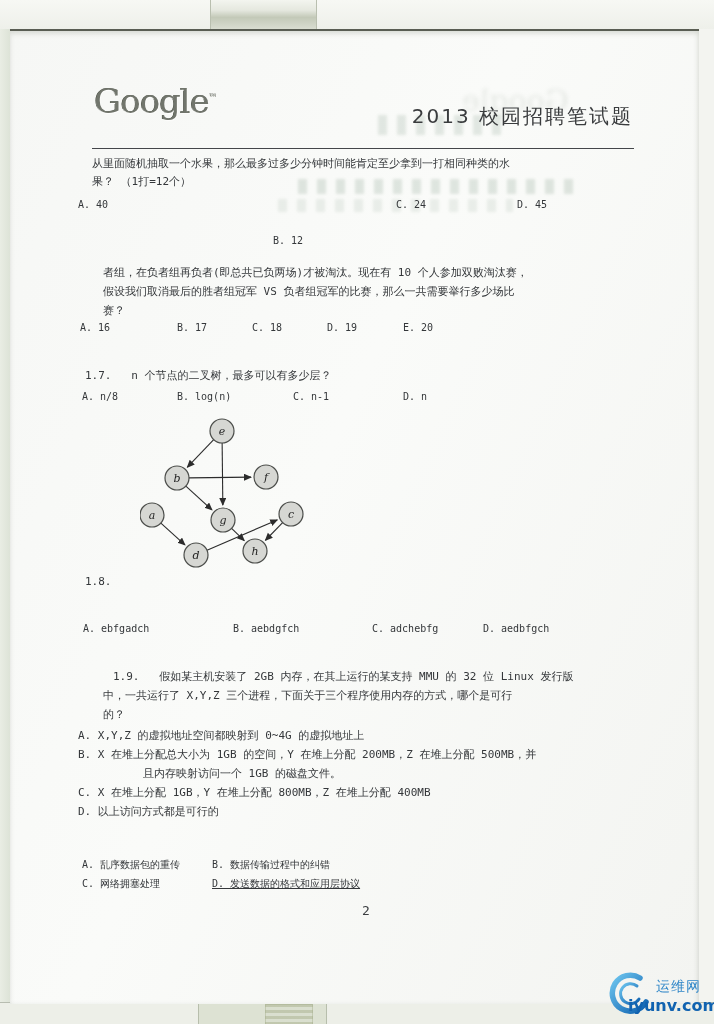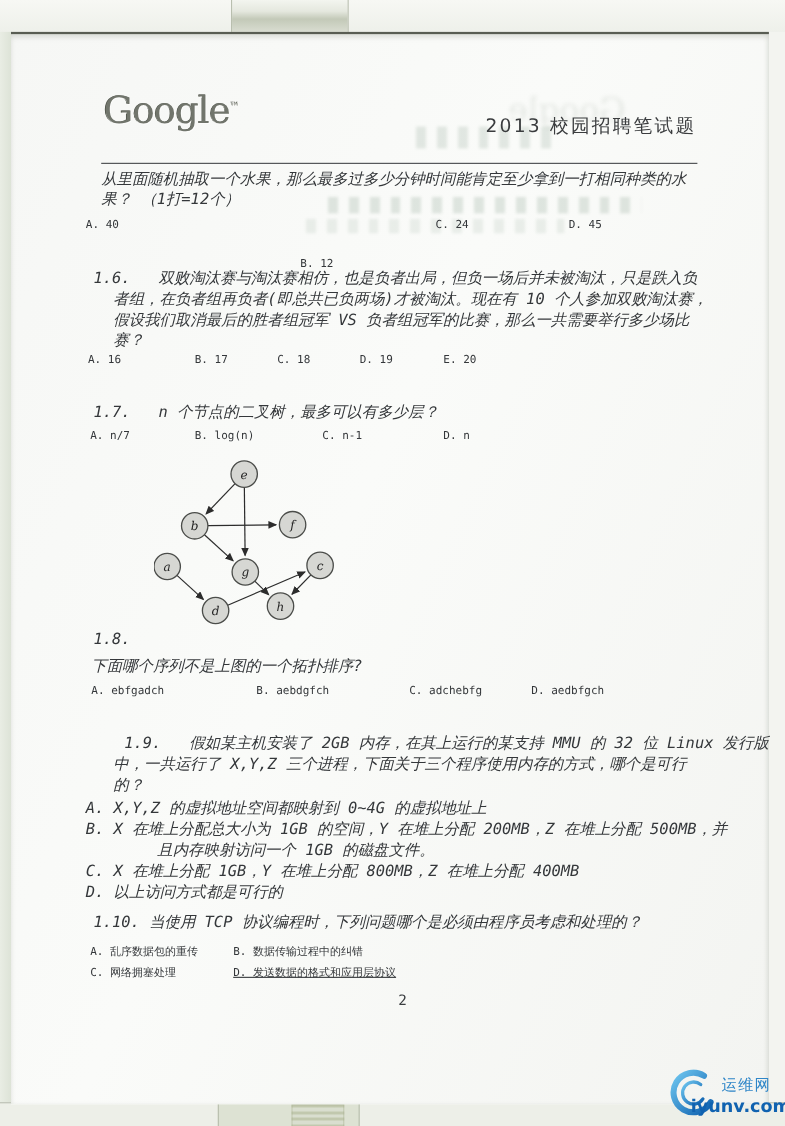--- a/index.html
+++ b/index.html
@@ -27,30 +27,30 @@
     position:absolute;left:10px;top:29px;width:689px;height:973px;
     background:linear-gradient(115deg,#f6f7f5 0%,#fafbf9 45%,#f3f4f1 100%);
     border-top:2px solid #595d53;
     box-shadow:inset 0 3px 5px rgba(110,116,100,.18), inset -2px 0 4px rgba(140,145,130,.10);
   }
   
   .brand{position:absolute;left:84px;top:50px;
     font-family:"DejaVu Serif","Liberation Serif",serif;font-size:34px;color:#71756c;
     text-shadow:0.6px 0.6px 0 #fdfdfc,-0.5px -0.5px 0 #4d5148;letter-spacing:-1px;}
   .brand sup{font-size:9px;letter-spacing:0;color:#8a8e84;}
-  .doc-title{position:absolute;right:66px;top:72px;font-size:17px;letter-spacing:2px;color:#3a3c3e;
+  .doc-title{position:absolute;right:66px;top:72px;font-size:20px;letter-spacing:2px;color:#3a3c3e;
     font-family:"DejaVu Sans","Liberation Sans",sans-serif;}
   .hr-line{position:absolute;left:82px;top:117px;width:542px;border-top:1.6px solid #44464a;}
   
   .ghost-band{position:absolute;filter:blur(1.6px);
     background:repeating-linear-gradient(90deg,rgba(104,136,112,0) 0 5px,rgba(96,128,104,.40) 5px 14px,rgba(104,136,112,0) 14px 19px);}
   .ghost-google{position:absolute;left:452px;top:52px;font-family:"DejaVu Serif",serif;font-size:30px;
     color:rgba(118,132,116,.45);transform:scaleX(-1);filter:blur(2px);opacity:.35;}
   
-  .tline{position:absolute;font-size:14px;line-height:15px;color:#34373a;white-space:pre;font-style:italic;}
+  .tline{position:absolute;font-size:11px;line-height:15px;color:#34373a;white-space:pre;}
   .opt{position:absolute;font-size:10px;color:#34373a;white-space:pre;}
   .page-num{position:absolute;left:352px;top:872px;font-size:13px;color:#3a3d40;}
   
   .graph-svg{position:absolute;left:130px;top:385px;}
   
   .watermark{position:absolute;left:600px;top:972px;width:114px;height:50px;z-index:6;}
   .wm-logo{position:absolute;left:6px;top:0px;}
   .wm-name{position:absolute;left:56px;top:6px;font-size:14px;color:#2f86c8;letter-spacing:1px;
     font-family:"DejaVu Sans",sans-serif;}
   .wm-domain{position:absolute;left:28px;top:24px;font-size:16px;font-weight:bold;color:#1062b0;
@@ -81,32 +81,31 @@
     <div class="doc-title">2013 校园招聘笔试题</div>
     <div class="hr-line"></div>
 
     <div class="tline" style="left:82px;top:125px;">从里面随机抽取一个水果，那么最多过多少分钟时间能肯定至少拿到一打相同种类的水</div>
     <div class="tline" style="left:82px;top:143px;">果？ （1打=12个）</div>
     <span class="opt" style="left:68px;top:168px;">A. 40</span>
     <span class="opt" style="left:263px;top:168px;margin-top:36px;">B. 12</span>
     <span class="opt" style="left:386px;top:168px;">C. 24</span>
     <span class="opt" style="left:507px;top:168px;">D. 45</span>
 
-    <div class="tline" style="left:75px;top:215px;">1.6.   双败淘汰赛与淘汰赛相仿，也是负者出局，但负一场后并未被淘汰，只是跌入负</div>
     <div class="tline" style="left:93px;top:234px;">者组，在负者组再负者(即总共已负两场)才被淘汰。现在有 10 个人参加双败淘汰赛，</div>
     <div class="tline" style="left:93px;top:253px;">假设我们取消最后的胜者组冠军 VS 负者组冠军的比赛，那么一共需要举行多少场比</div>
     <div class="tline" style="left:93px;top:272px;">赛？</div>
     <span class="opt" style="left:70px;top:291px;">A. 16</span>
     <span class="opt" style="left:167px;top:291px;">B. 17</span>
     <span class="opt" style="left:242px;top:291px;">C. 18</span>
     <span class="opt" style="left:317px;top:291px;">D. 19</span>
     <span class="opt" style="left:393px;top:291px;">E. 20</span>
 
     <div class="tline" style="left:75px;top:337px;">1.7.   n 个节点的二叉树，最多可以有多少层？</div>
-    <span class="opt" style="left:72px;top:360px;">A. n/7</span>
+    <span class="opt" style="left:72px;top:360px;">A. n/8</span>
     <span class="opt" style="left:167px;top:360px;">B. log(n)</span>
     <span class="opt" style="left:283px;top:360px;">C. n-1</span>
     <span class="opt" style="left:393px;top:360px;">D. n</span>
 
     <svg class="graph-svg" width="200" height="160" viewBox="0 0 200 160">
       <defs>
         <marker id="arrow" markerWidth="9" markerHeight="8" refX="7" refY="3.5" orient="auto" markerUnits="userSpaceOnUse">
           <path d="M0,0 L8,3.5 L0,7 Z" fill="#2c2c2c"></path>
         </marker>
       </defs>
@@ -134,36 +133,34 @@
           <circle cx="151" cy="98" r="12" fill="#d6d7d3" stroke="#4b4d4a" stroke-width="1.2"></circle>
           <text x="151" y="102" text-anchor="middle" font-family="&quot;DejaVu Serif&quot;,serif" font-style="italic" font-size="11" fill="#1f1f1f">c</text>
           <circle cx="56" cy="139" r="12" fill="#d6d7d3" stroke="#4b4d4a" stroke-width="1.2"></circle>
           <text x="56" y="143" text-anchor="middle" font-family="&quot;DejaVu Serif&quot;,serif" font-style="italic" font-size="11" fill="#1f1f1f">d</text>
           <circle cx="115" cy="135" r="12" fill="#d6d7d3" stroke="#4b4d4a" stroke-width="1.2"></circle>
           <text x="115" y="139" text-anchor="middle" font-family="&quot;DejaVu Serif&quot;,serif" font-style="italic" font-size="11" fill="#1f1f1f">h</text>
         </g>
     </svg>
 
     <div class="tline" style="left:75px;top:543px;">1.8.</div>
-    <div class="tline" style="left:73px;top:568px;">下面哪个序列不是上图的一个拓扑排序?</div>
     <span class="opt" style="left:73px;top:592px;">A. ebfgadch</span>
     <span class="opt" style="left:223px;top:592px;">B. aebdgfch</span>
     <span class="opt" style="left:362px;top:592px;">C. adchebfg</span>
     <span class="opt" style="left:473px;top:592px;">D. aedbfgch</span>
 
     <div class="tline" style="left:75px;top:638px;margin-left:28px;">1.9.   假如某主机安装了 2GB 内存，在其上运行的某支持 MMU 的 32 位 Linux 发行版</div>
     <div class="tline" style="left:93px;top:657px;">中，一共运行了 X,Y,Z 三个进程，下面关于三个程序使用内存的方式，哪个是可行</div>
     <div class="tline" style="left:93px;top:676px;">的？</div>
     <div class="tline" style="left:68px;top:697px;">A. X,Y,Z 的虚拟地址空间都映射到 0~4G 的虚拟地址上</div>
     <div class="tline" style="left:68px;top:716px;">B. X 在堆上分配总大小为 1GB 的空间，Y 在堆上分配 200MB，Z 在堆上分配 500MB，并</div>
     <div class="tline" style="left:85px;top:735px;margin-left:48px;">且内存映射访问一个 1GB 的磁盘文件。</div>
     <div class="tline" style="left:68px;top:754px;">C. X 在堆上分配 1GB，Y 在堆上分配 800MB，Z 在堆上分配 400MB</div>
     <div class="tline" style="left:68px;top:773px;">D. 以上访问方式都是可行的</div>
 
-    <div class="tline" style="left:75px;top:801px;">1.10. 当使用 TCP 协议编程时，下列问题哪个是必须由程序员考虑和处理的？</div>
     <span class="opt" style="left:72px;top:827px;">A. 乱序数据包的重传</span>
     <span class="opt" style="left:202px;top:827px;">B. 数据传输过程中的纠错</span>
     <span class="opt" style="left:72px;top:846px;">C. 网络拥塞处理</span>
     <span class="opt" style="left:202px;top:846px;text-decoration:underline;">D. 发送数据的格式和应用层协议</span>
 
     <div class="page-num">2</div>
   </div>
 
   <div class="watermark">
     <svg class="wm-logo" width="46" height="46" viewBox="0 0 46 46">

